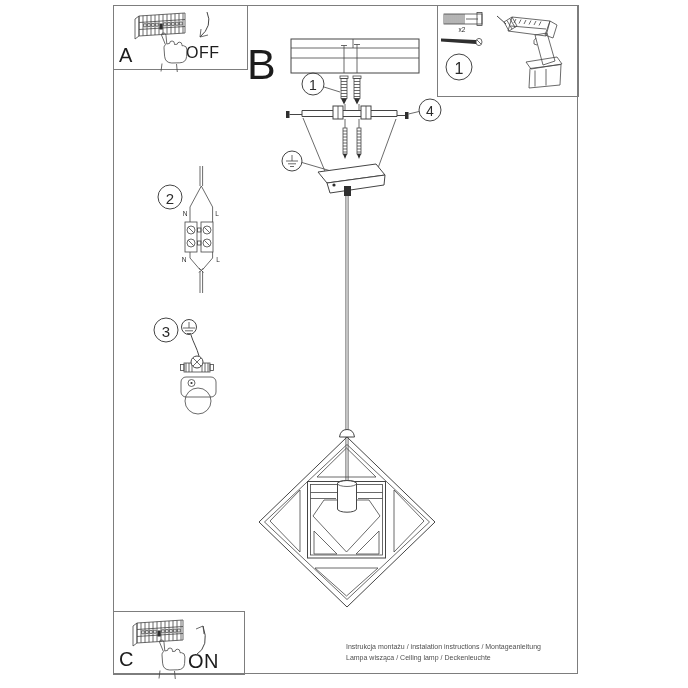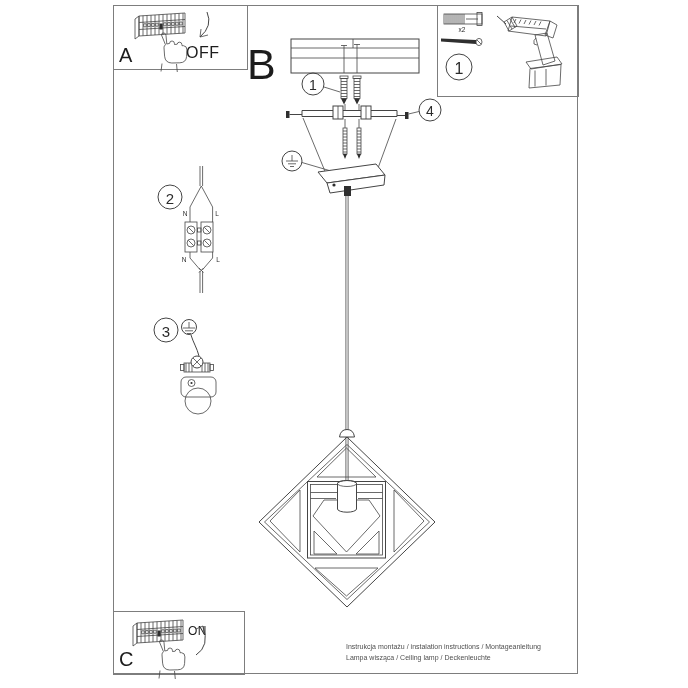--- a/index.html
+++ b/index.html
@@ -8,21 +8,21 @@
   .frame{position:absolute;border:1px solid #7d7d7d;background:transparent;}
   #page-frame{left:113px;top:5px;width:463px;height:667px;}
   #box-a{left:113px;top:5px;width:133px;height:63px;}
   #box-tools{left:437px;top:5px;width:140px;height:90px;}
   #box-c{left:113px;top:611px;width:130px;height:62px;}
   .letter{position:absolute;color:#1c1c1c;}
   #label-a{left:119px;top:44px;font-size:20px;}
   #label-b{left:247px;top:40px;font-size:43px;}
   #label-c{left:119px;top:648px;font-size:20px;}
   #label-off{left:186px;top:44px;font-size:16px;letter-spacing:.5px;}
-  #label-on{left:188px;top:624px;font-size:12px;letter-spacing:.5px;text-align:center;}
+  #label-on{left:188px;top:650px;font-size:20px;letter-spacing:.5px;text-align:center;}
   #caption{position:absolute;left:346px;top:642px;font-size:7px;line-height:10.5px;
            color:#4f4f4f;width:232px;}
   svg.art{position:absolute;left:0;top:0;}
   svg .ln{stroke:#454545;fill:none;stroke-width:1;}
   svg .thin{stroke:#454545;fill:none;stroke-width:.8;}
   svg .dark{fill:#2f2f2f;stroke:none;}
   svg .wh{fill:#ffffff;stroke:#454545;stroke-width:1;}
   svg text{font-family:"Liberation Sans",sans-serif;fill:#2b2b2b;}
   svg text.num{text-anchor:middle;dominant-baseline:central;}
   svg text.tiny{text-anchor:middle;font-size:6.5px;}

